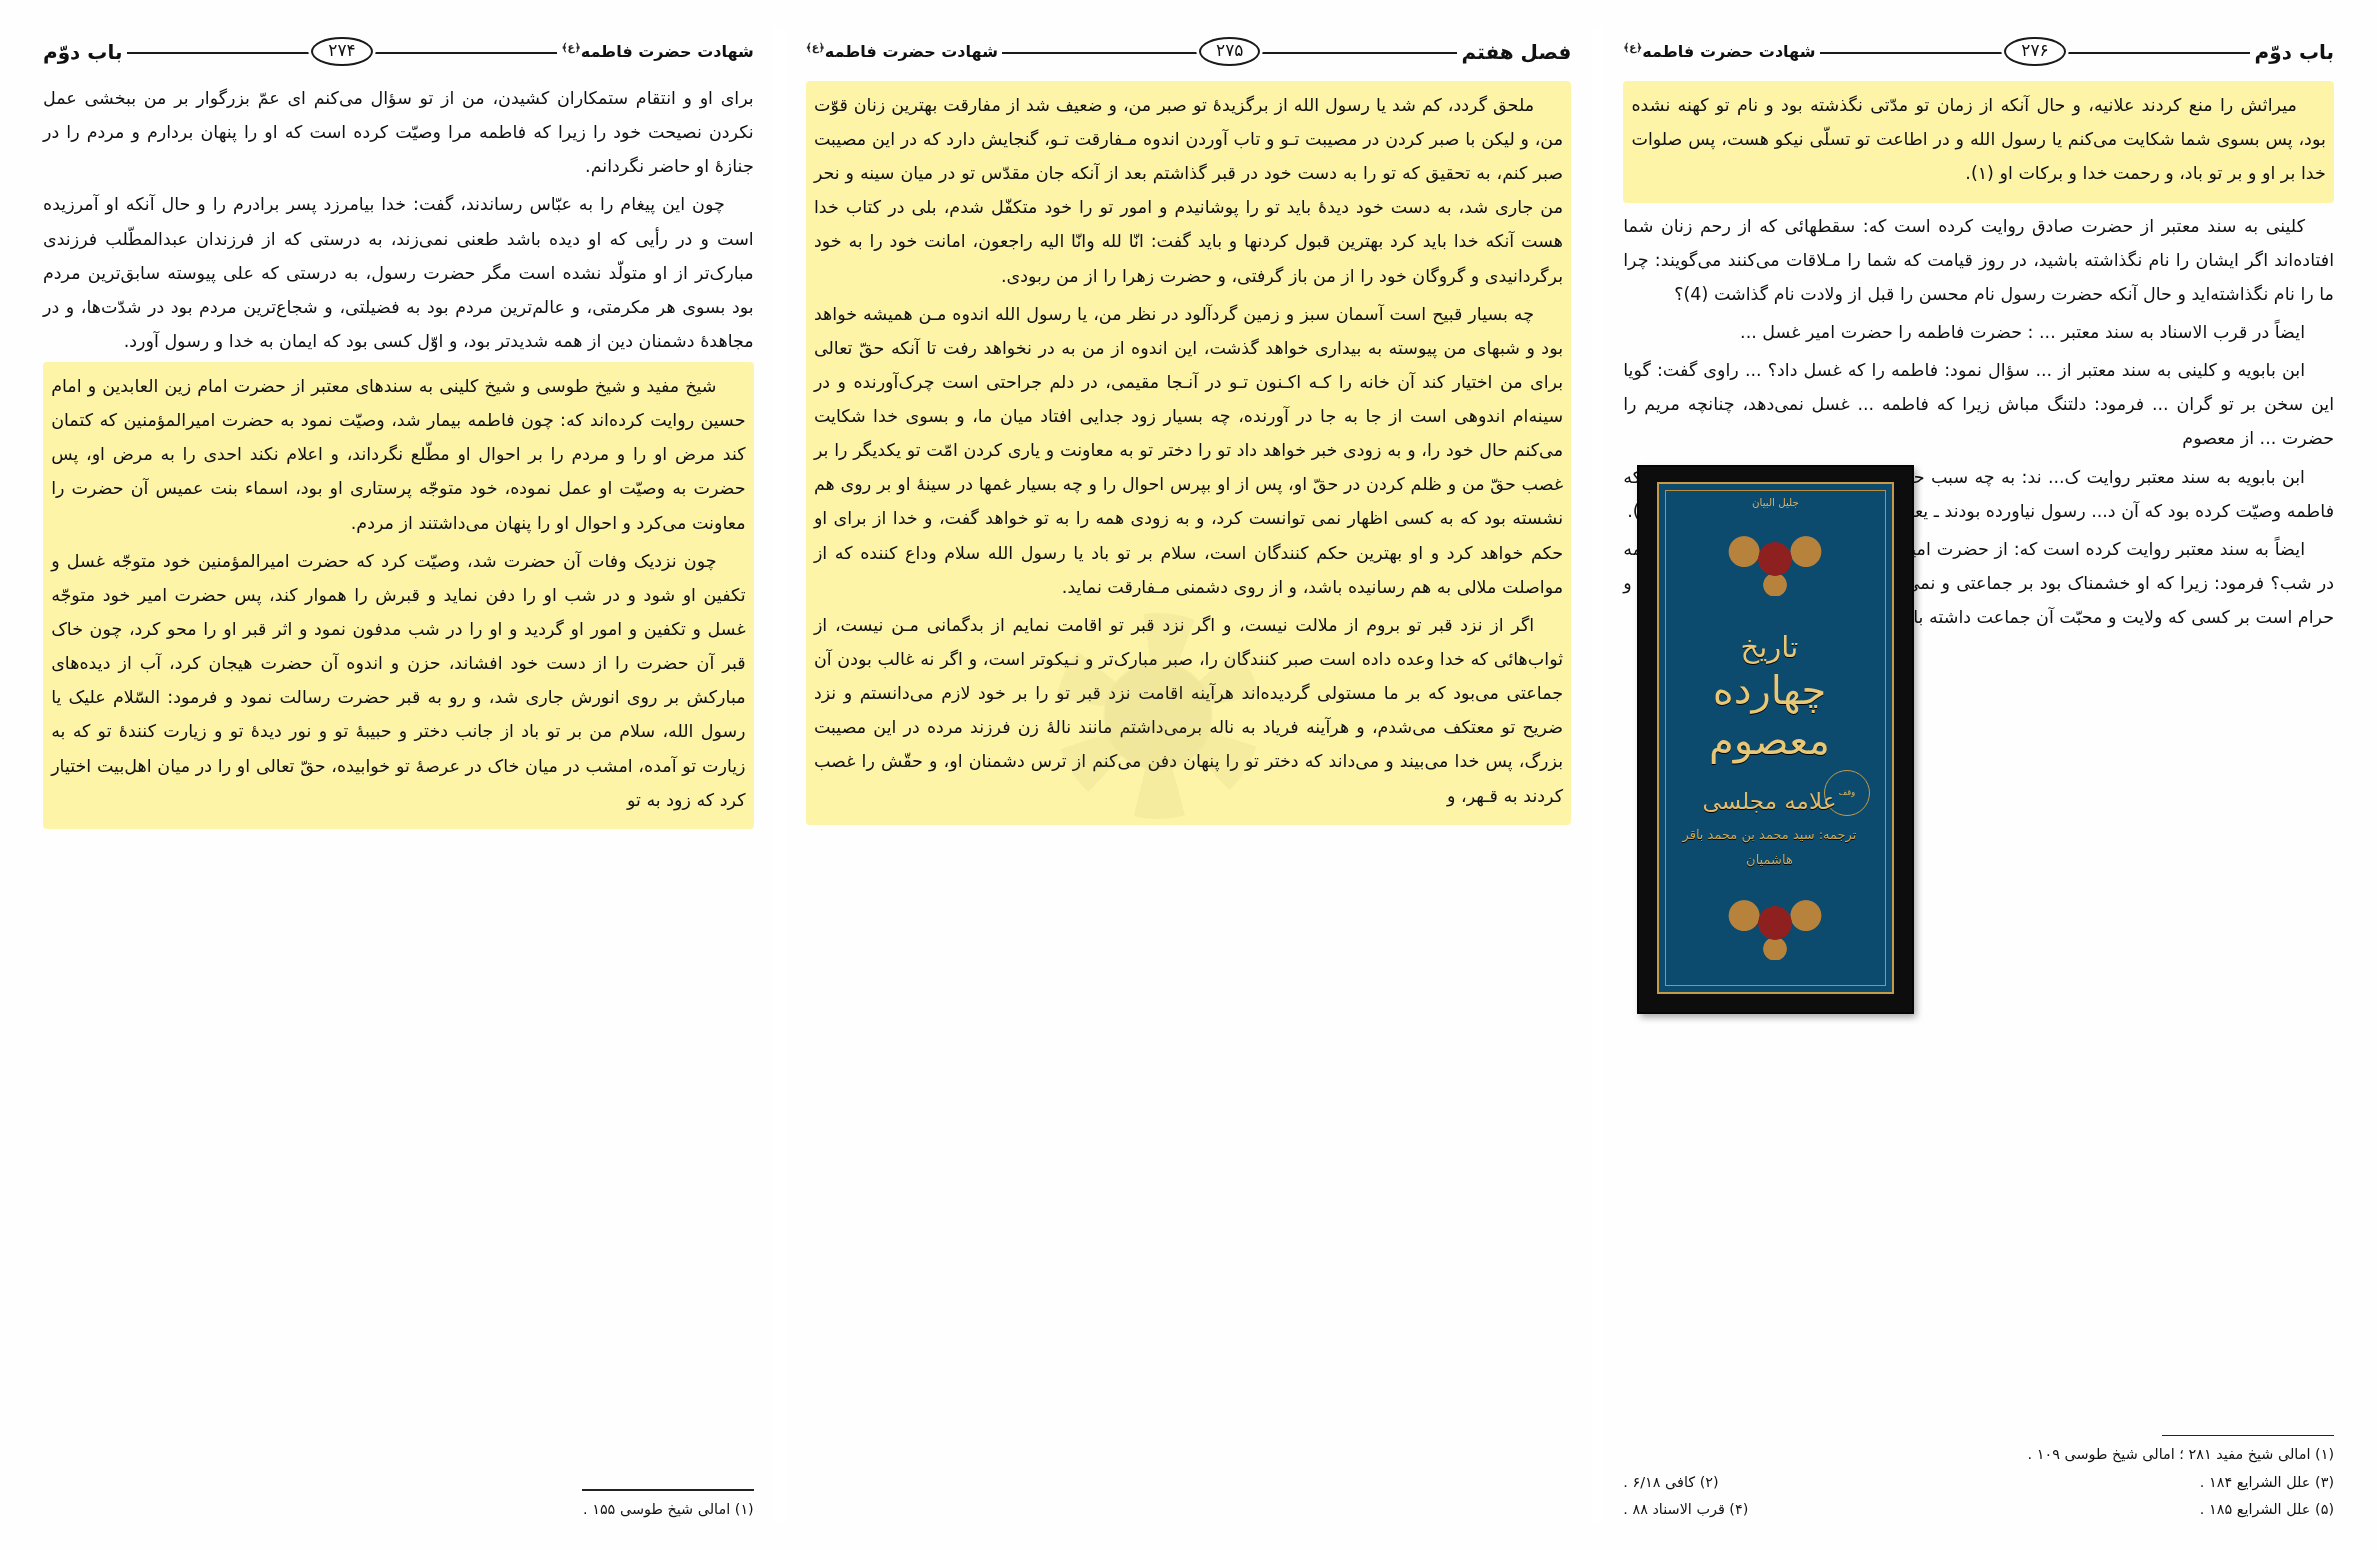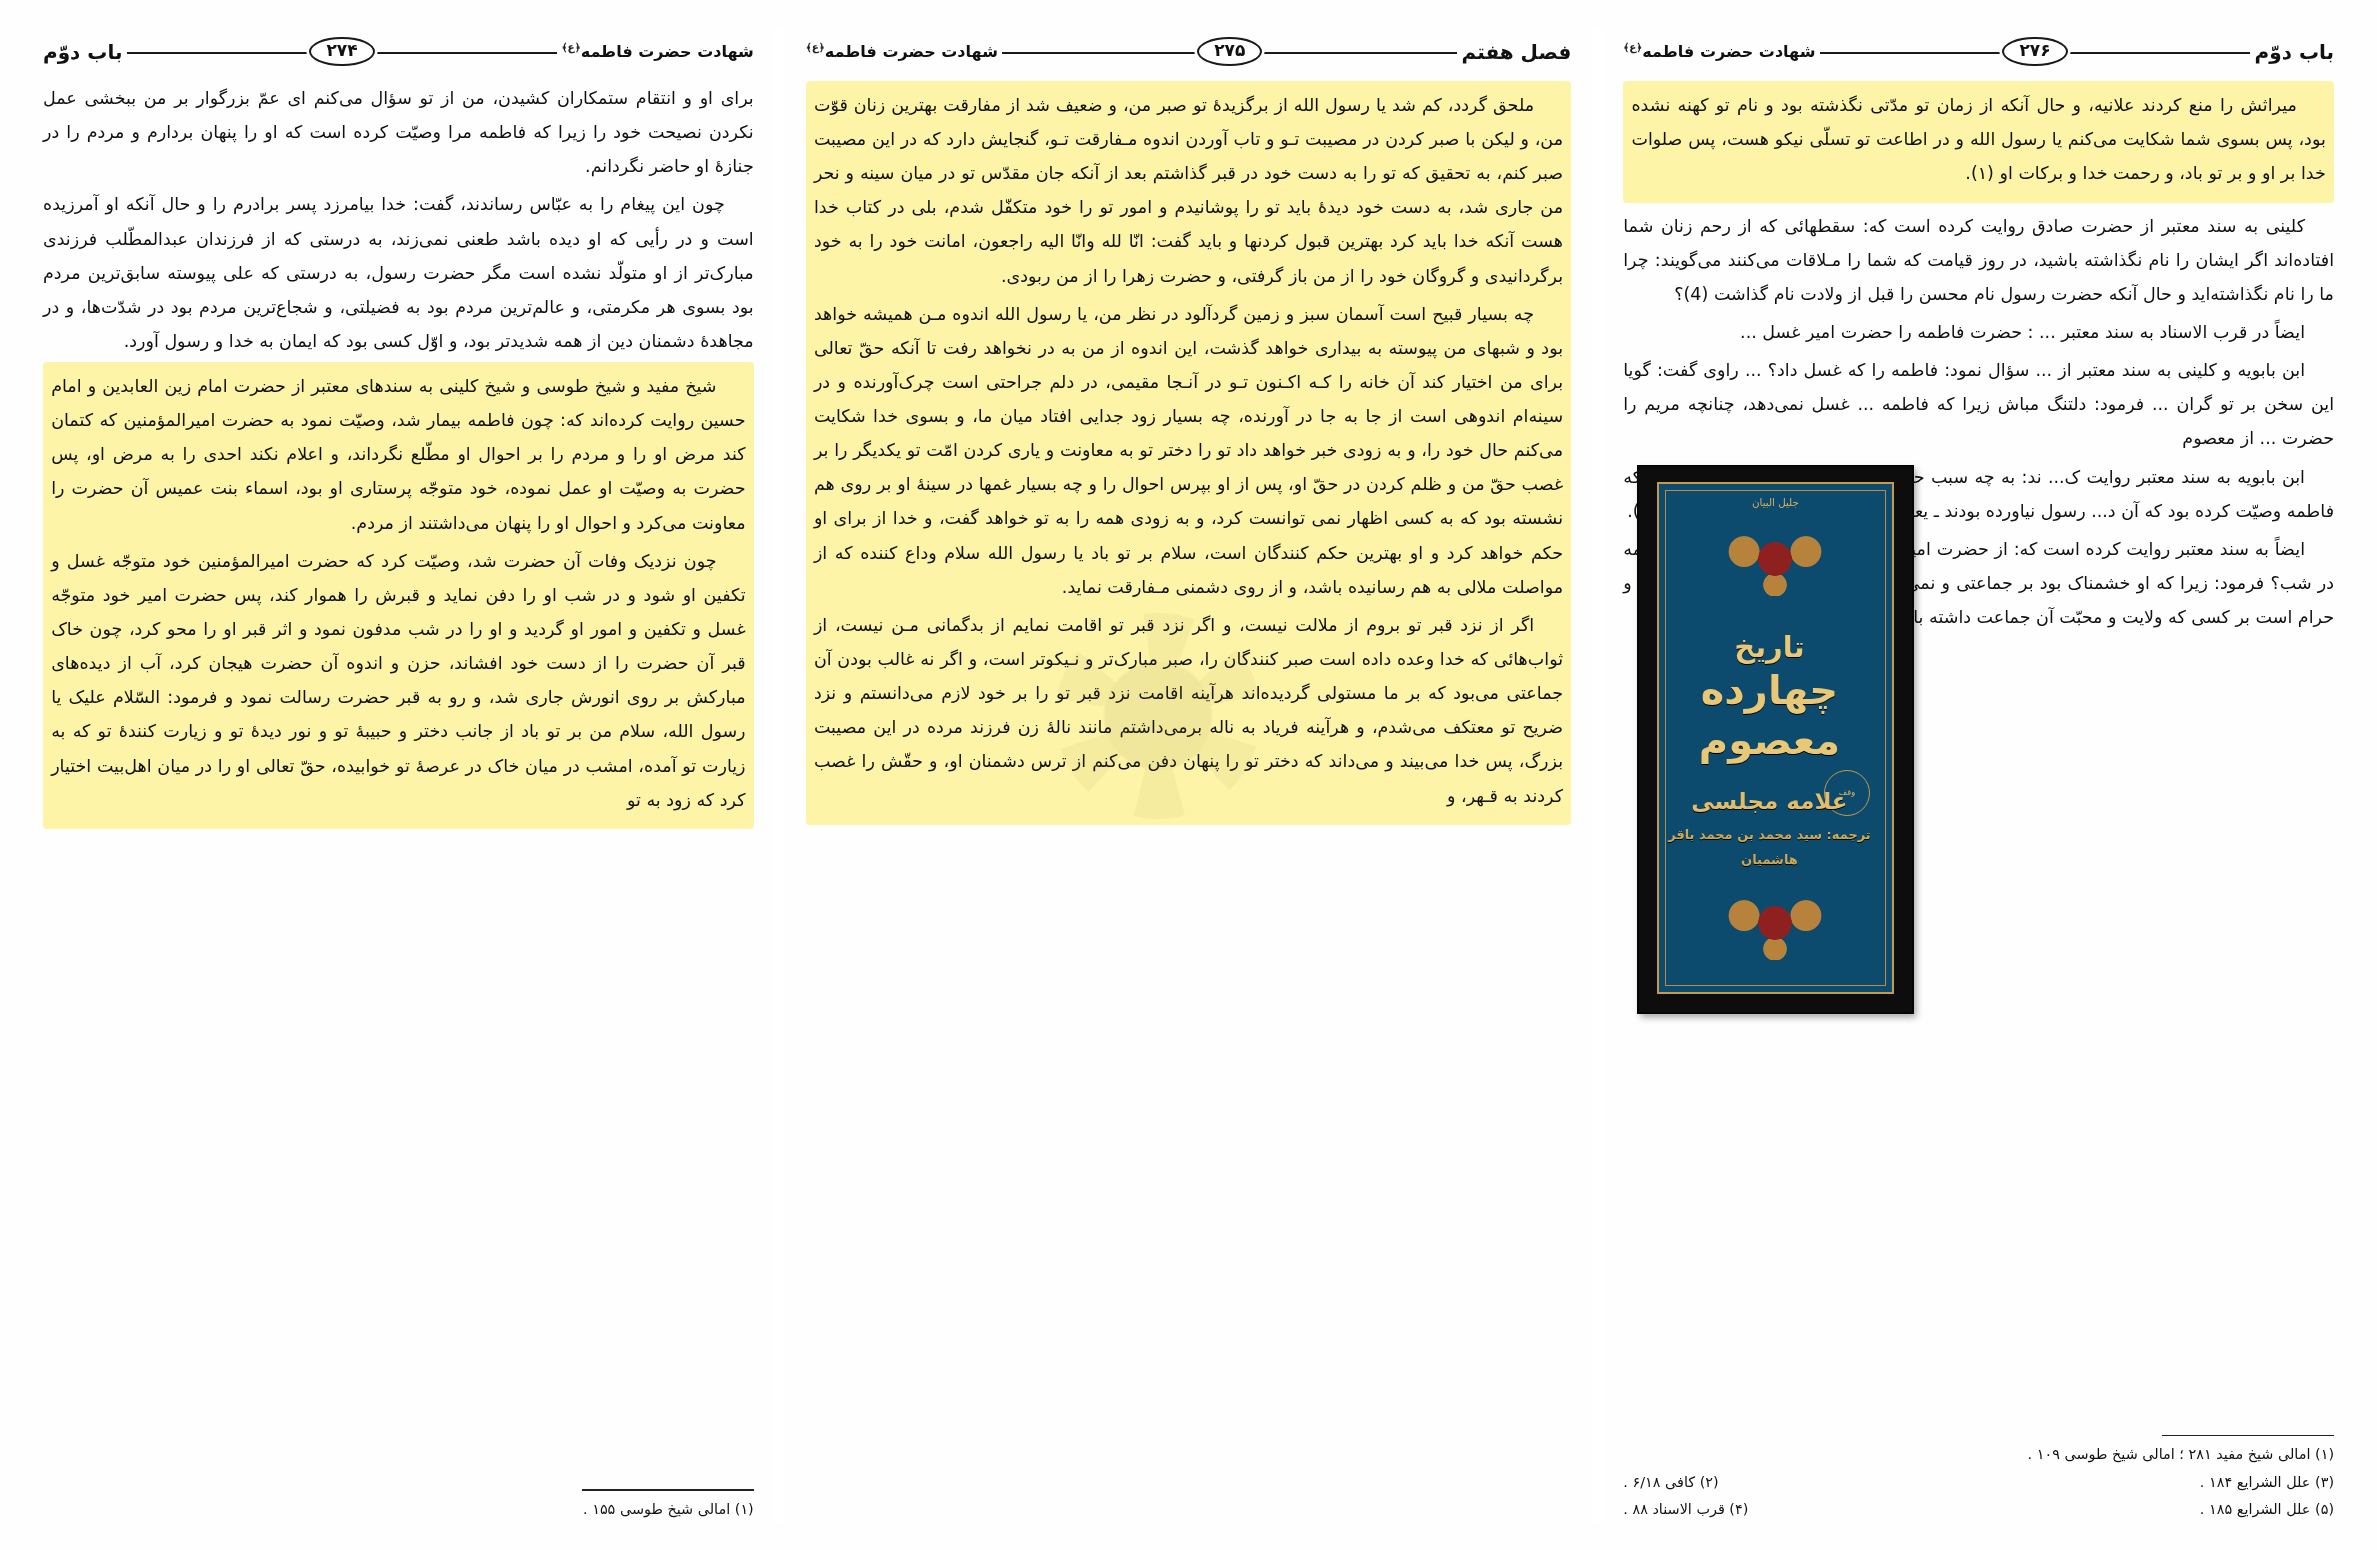--- a/index.html
+++ b/index.html
@@ -79,21 +79,21 @@
     background: #1a1a1a;
   }
   .pagenum-badge {
     position: relative;
     z-index: 2;
     background: #ffffff;
     border: 2.1px solid #1a1a1a;
     border-radius: 50% / 50%;
     padding: 3.4px 15px 4.8px 15px;
     font-size: 17px;
-    font-weight: bold;
+    font-weight: normal;
     color: #111;
     line-height: 1;
     box-shadow: 0 0 0 2.7px #fff;
   }
   .hdr-chaptertitle {
     font-size: 20px;
     font-weight: bold;
     color: #111;
   }
   .sm-icon {
@@ -203,21 +203,21 @@
       radial-gradient(circle at 80% 40%, #b7833c 0 16%, transparent 17%),
       radial-gradient(circle at 50% 85%, #b7833c 0 14%, transparent 15%);
   }
   .cover-orn.top { top: 38px; }
   .cover-orn.bottom { bottom: 32px; }
   .cover-title {
     position: absolute;
     left: 0; right: 12px;
     text-align: center;
     color: #e8c877;
-    font-weight: bold;
+    font-weight: normal;
     text-shadow: 0 0.7px 0 #000;
   }
   .cover-title.t1 { top: 135px; font-size: 29px; }
   .cover-title.t2 { top: 181px; font-size: 40px; line-height: 1.25; }
   .cover-title.t3 { top: 295px; font-size: 23px; color: #e0bc6b; }
   .cover-title.t4 { top: 338px; font-size: 13px; color: #cda955; }
   .cover-seal {
     position: absolute;
     top: 286px;
     right: 22px;

